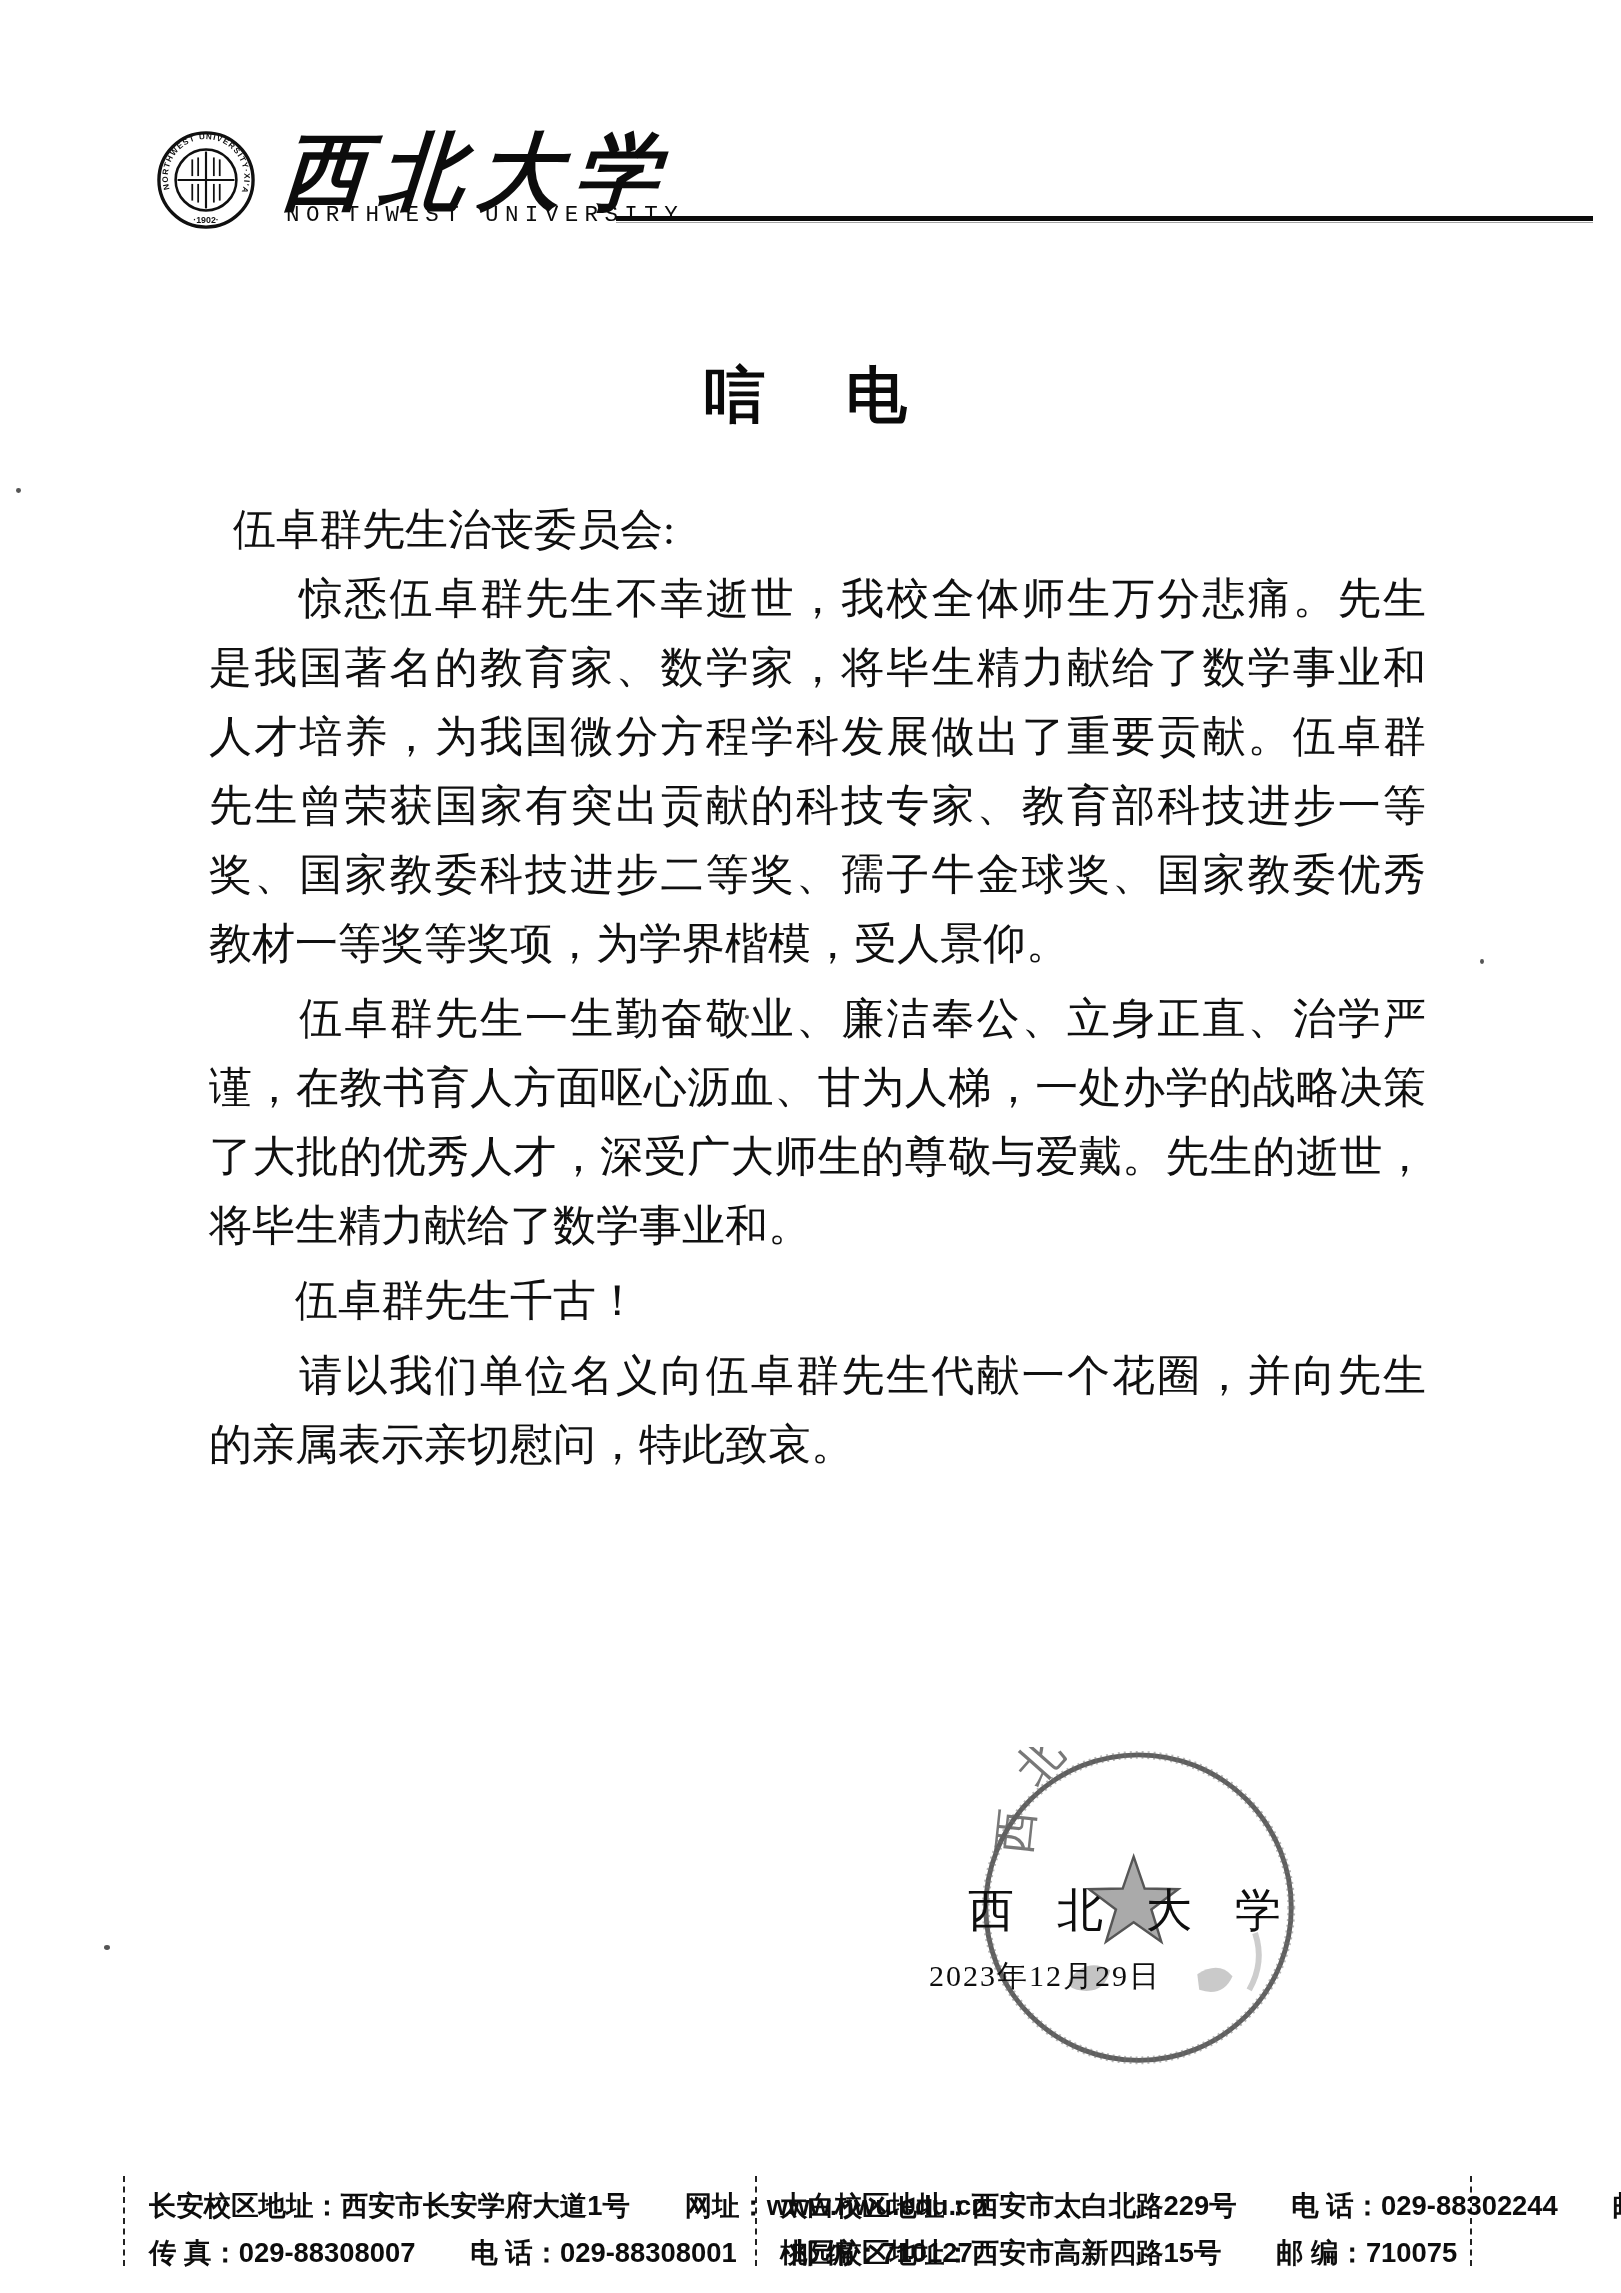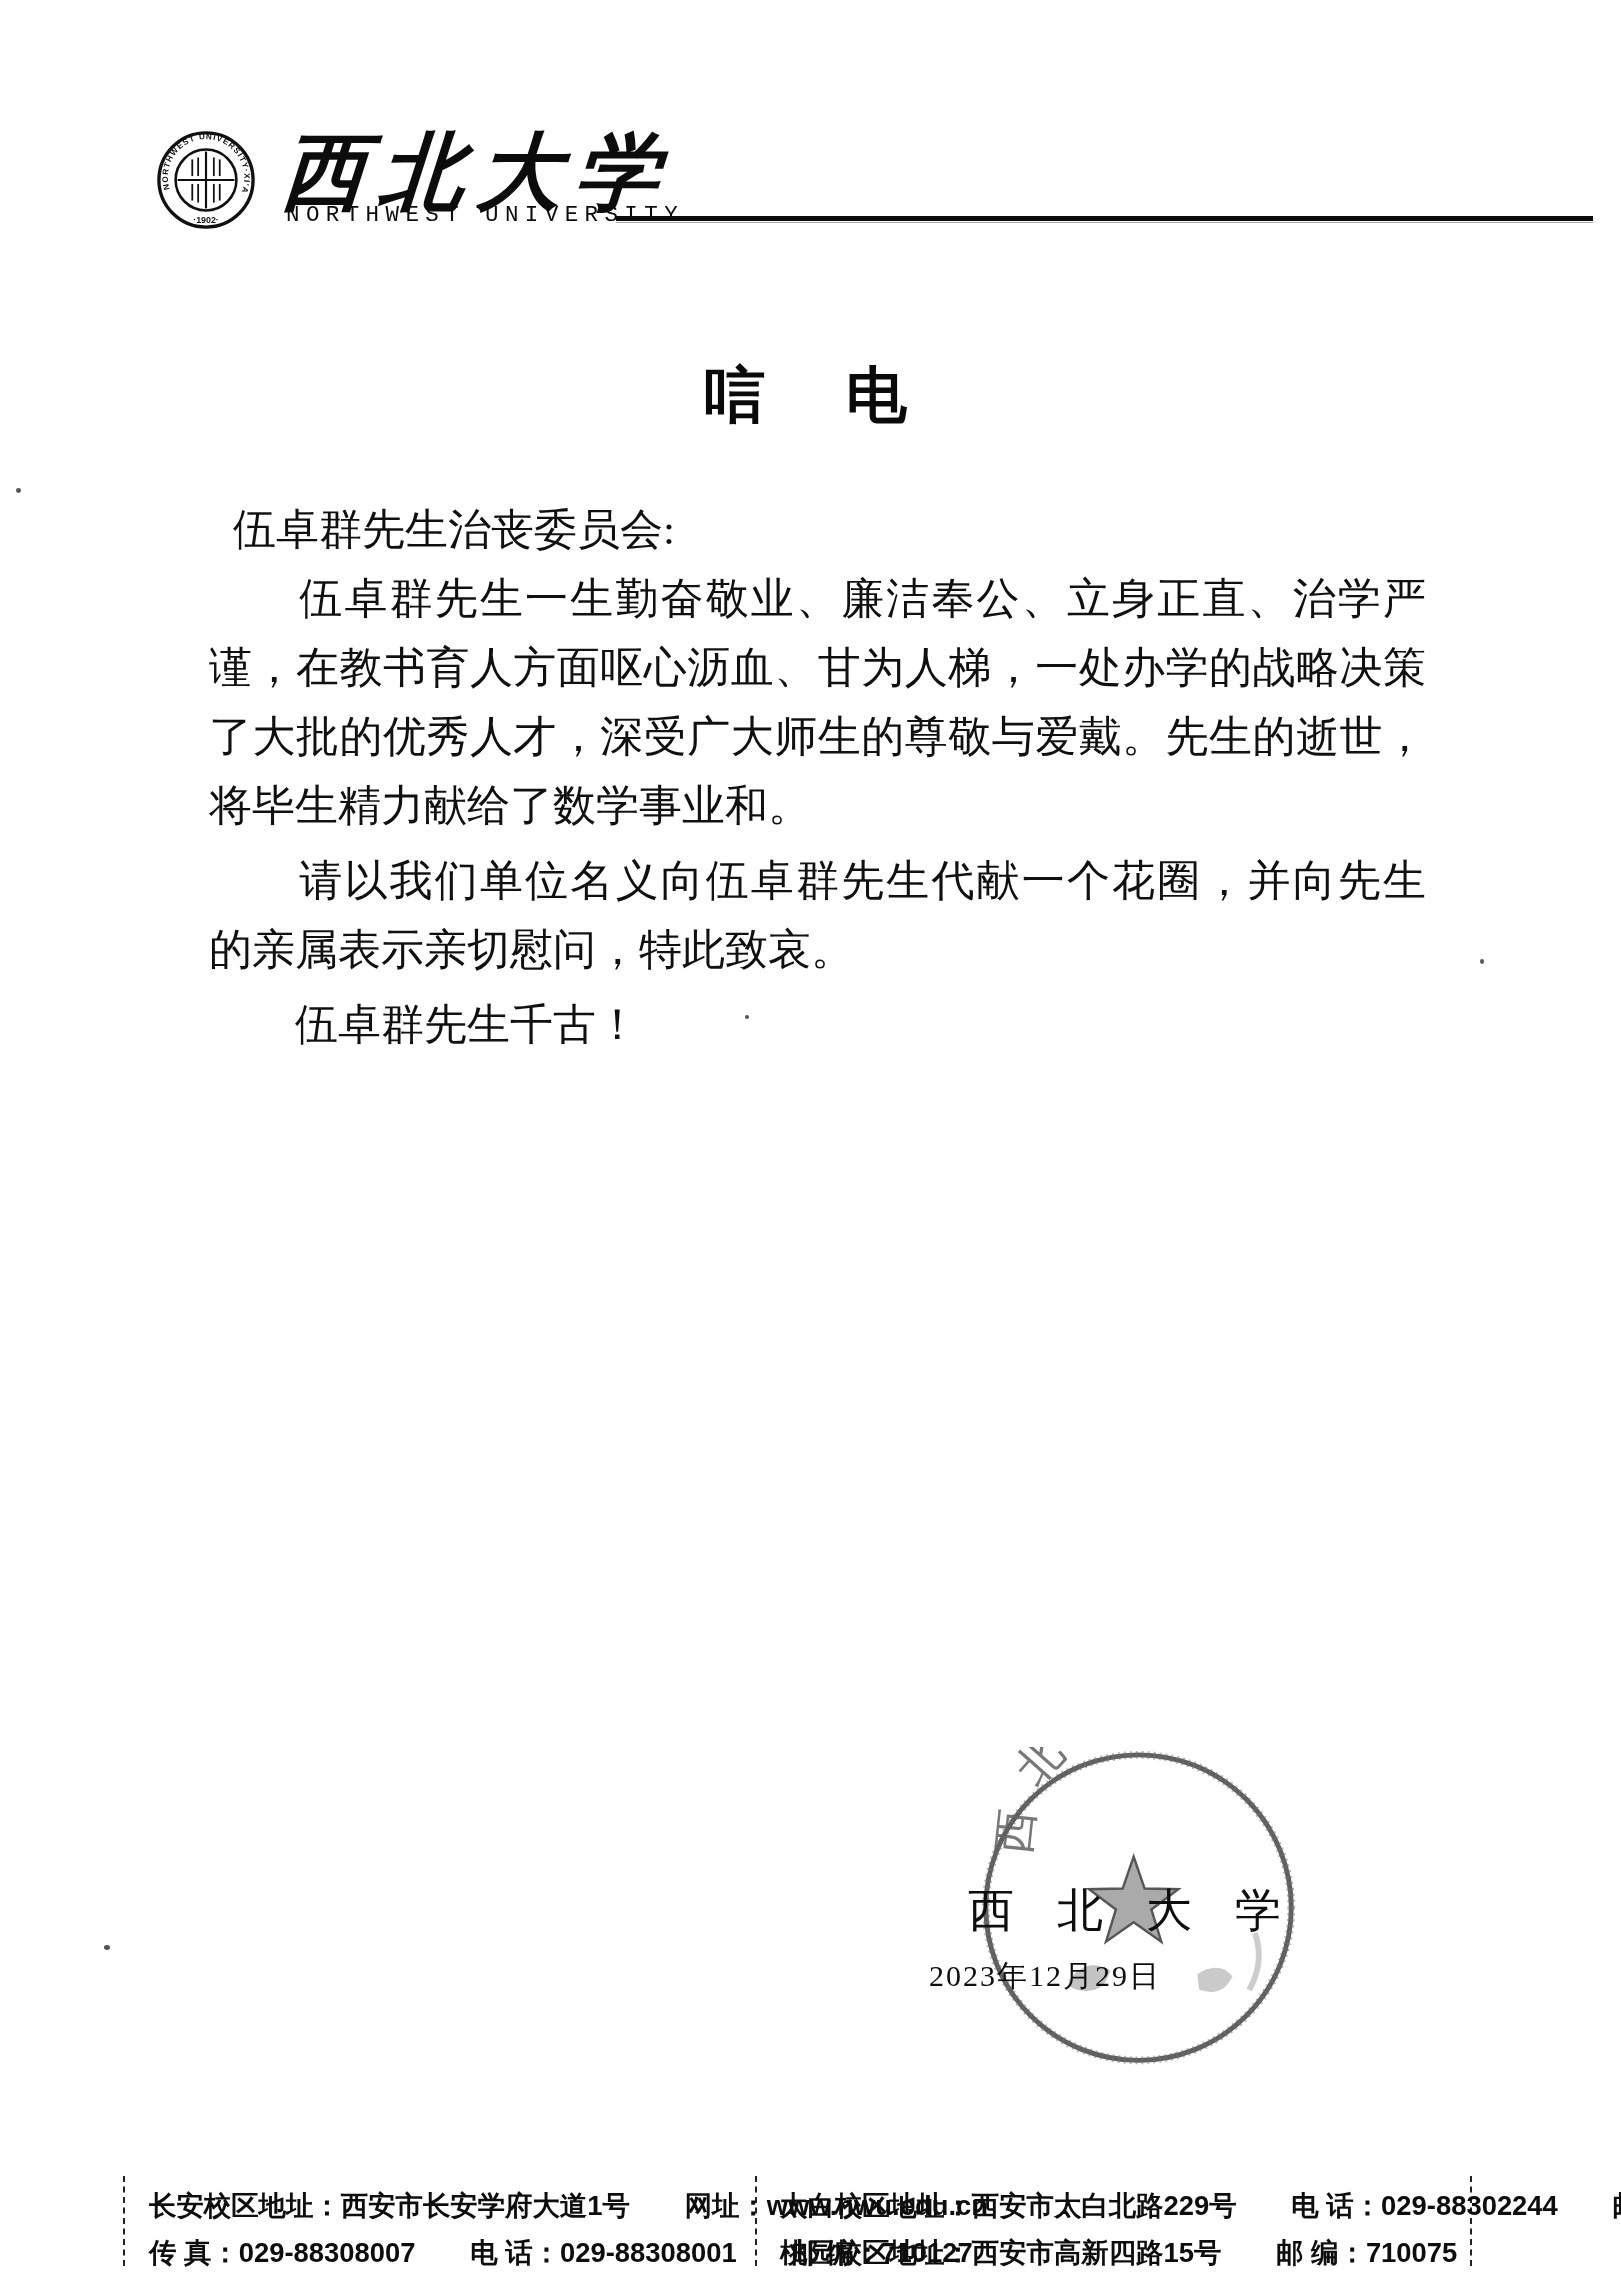--- a/index.html
+++ b/index.html
@@ -109,31 +109,39 @@
   <div class="cn-name">西北大学</div>
   <div class="en-name">NORTHWEST UNIVERSITY</div>
   <div class="head-rule"></div>
 
   <div class="doc-title">唁　电</div>
 
   <div class="body-block">
     <div class="salutation">伍卓群先生治丧委员会:</div>
     <div>
         <div class="para">
+          <div class="line">　　惊悉伍卓群先生不幸逝世，我校全体师生万分悲痛。先生</div>
+          <div class="line">是我国著名的教育家、数学家，将毕生精力献给了数学事业和</div>
+          <div class="line">人才培养，为我国微分方程学科发展做出了重要贡献。伍卓群</div>
+          <div class="line">先生曾荣获国家有突出贡献的科技专家、教育部科技进步一等</div>
+          <div class="line">奖、国家教委科技进步二等奖、孺子牛金球奖、国家教委优秀</div>
+          <div class="line last">教材一等奖等奖项，为学界楷模，受人景仰。</div>
+        </div>
+        <div class="para">
           <div class="line">　　伍卓群先生一生勤奋敬业、廉洁奉公、立身正直、治学严</div>
           <div class="line">谨，在教书育人方面呕心沥血、甘为人梯，一处办学的战略决策</div>
           <div class="line">了大批的优秀人才，深受广大师生的尊敬与爱戴。先生的逝世，</div>
           <div class="line last">将毕生精力献给了数学事业和。</div>
         </div>
         <div class="para">
+          <div class="line last">　　伍卓群先生千古！</div>
+        </div>
+        <div class="para">
           <div class="line">　　请以我们单位名义向伍卓群先生代献一个花圈，并向先生</div>
           <div class="line last">的亲属表示亲切慰问，特此致哀。</div>
-        </div>
-        <div class="para">
-          <div class="line last">　　伍卓群先生千古！</div>
         </div>
       </div>
   </div>
 
   <div class="seal-wrap">
     <svg class="seal-svg" width="329" height="329" viewBox="0 0 336 336">
       <g opacity="0.88">
         <circle cx="166" cy="164" r="156" fill="none" stroke="#4a4a4a" stroke-width="5"></circle>
         <circle cx="166" cy="164" r="156" fill="none" stroke="#5b5b5b" stroke-width="8" stroke-dasharray="2 4" opacity="0.5"></circle>
         <polygon points="161,112 172.2,144.6 206.6,145.2 179.1,165.9 189.2,198.8 161,179 132.8,198.8 142.9,165.9 115.4,145.2 149.8,144.6" fill="#6a6a6a" fill-opacity="0.65" stroke="#3f3f3f" stroke-width="2.5"></polygon>

